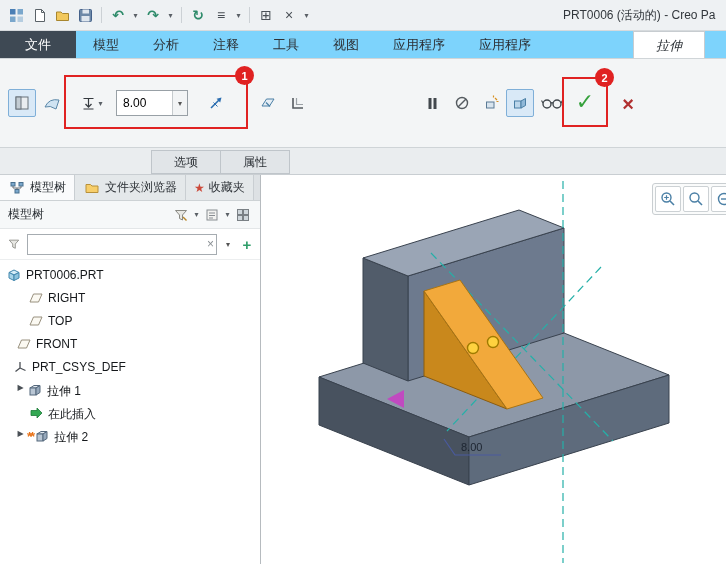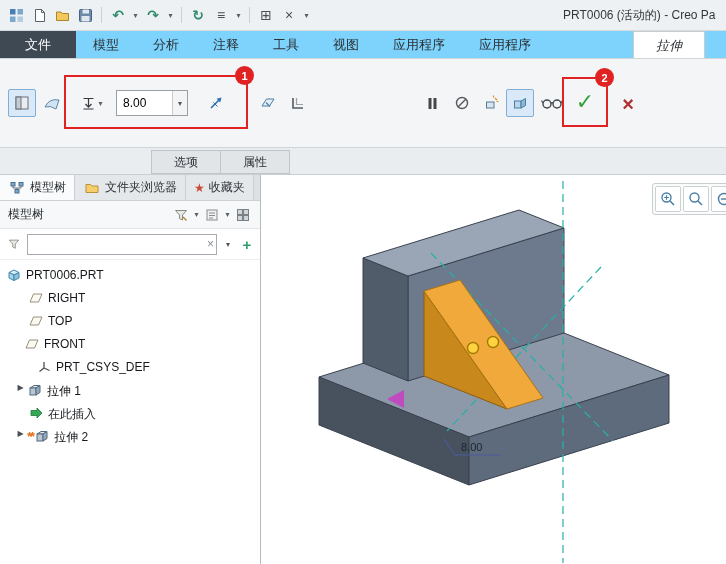--- a/index.html
+++ b/index.html
@@ -330,29 +330,29 @@
           <span class="tlabel">RIGHT</span>
         </div>
         <div class="trow" style="padding-left:28px">
           <span class="ticon">
             <svg width="14" height="14" viewBox="0 0 14 14">
                 <polygon points="1,11 4.5,3 13,3 9.5,11" fill="#fbf9f2" stroke="#98907e"></polygon>
               </svg>
           </span>
           <span class="tlabel">TOP</span>
         </div>
-        <div class="trow" style="padding-left:24px">
+        <div class="trow" style="padding-left:16px">
           <span class="ticon">
             <svg width="14" height="14" viewBox="0 0 14 14">
                 <polygon points="1,11 4.5,3 13,3 9.5,11" fill="#fbf9f2" stroke="#98907e"></polygon>
               </svg>
           </span>
           <span class="tlabel">FRONT</span>
         </div>
-        <div class="trow" style="padding-left:36px">
+        <div class="trow" style="padding-left:12px">
           <span class="ticon">
             <svg width="14" height="14" viewBox="0 0 14 14">
                 <path d="M7,2 V8 M7,8 L2.5,11.5 M7,8 L12.5,10.5" fill="none" stroke="#4a4f55" stroke-width="1.3"></path>
               </svg>
           </span>
           <span class="tlabel">PRT_CSYS_DEF</span>
         </div>
         <div class="trow" style="padding-left:14px">
           <span class="texp">▶</span>
           <span class="ticon">

